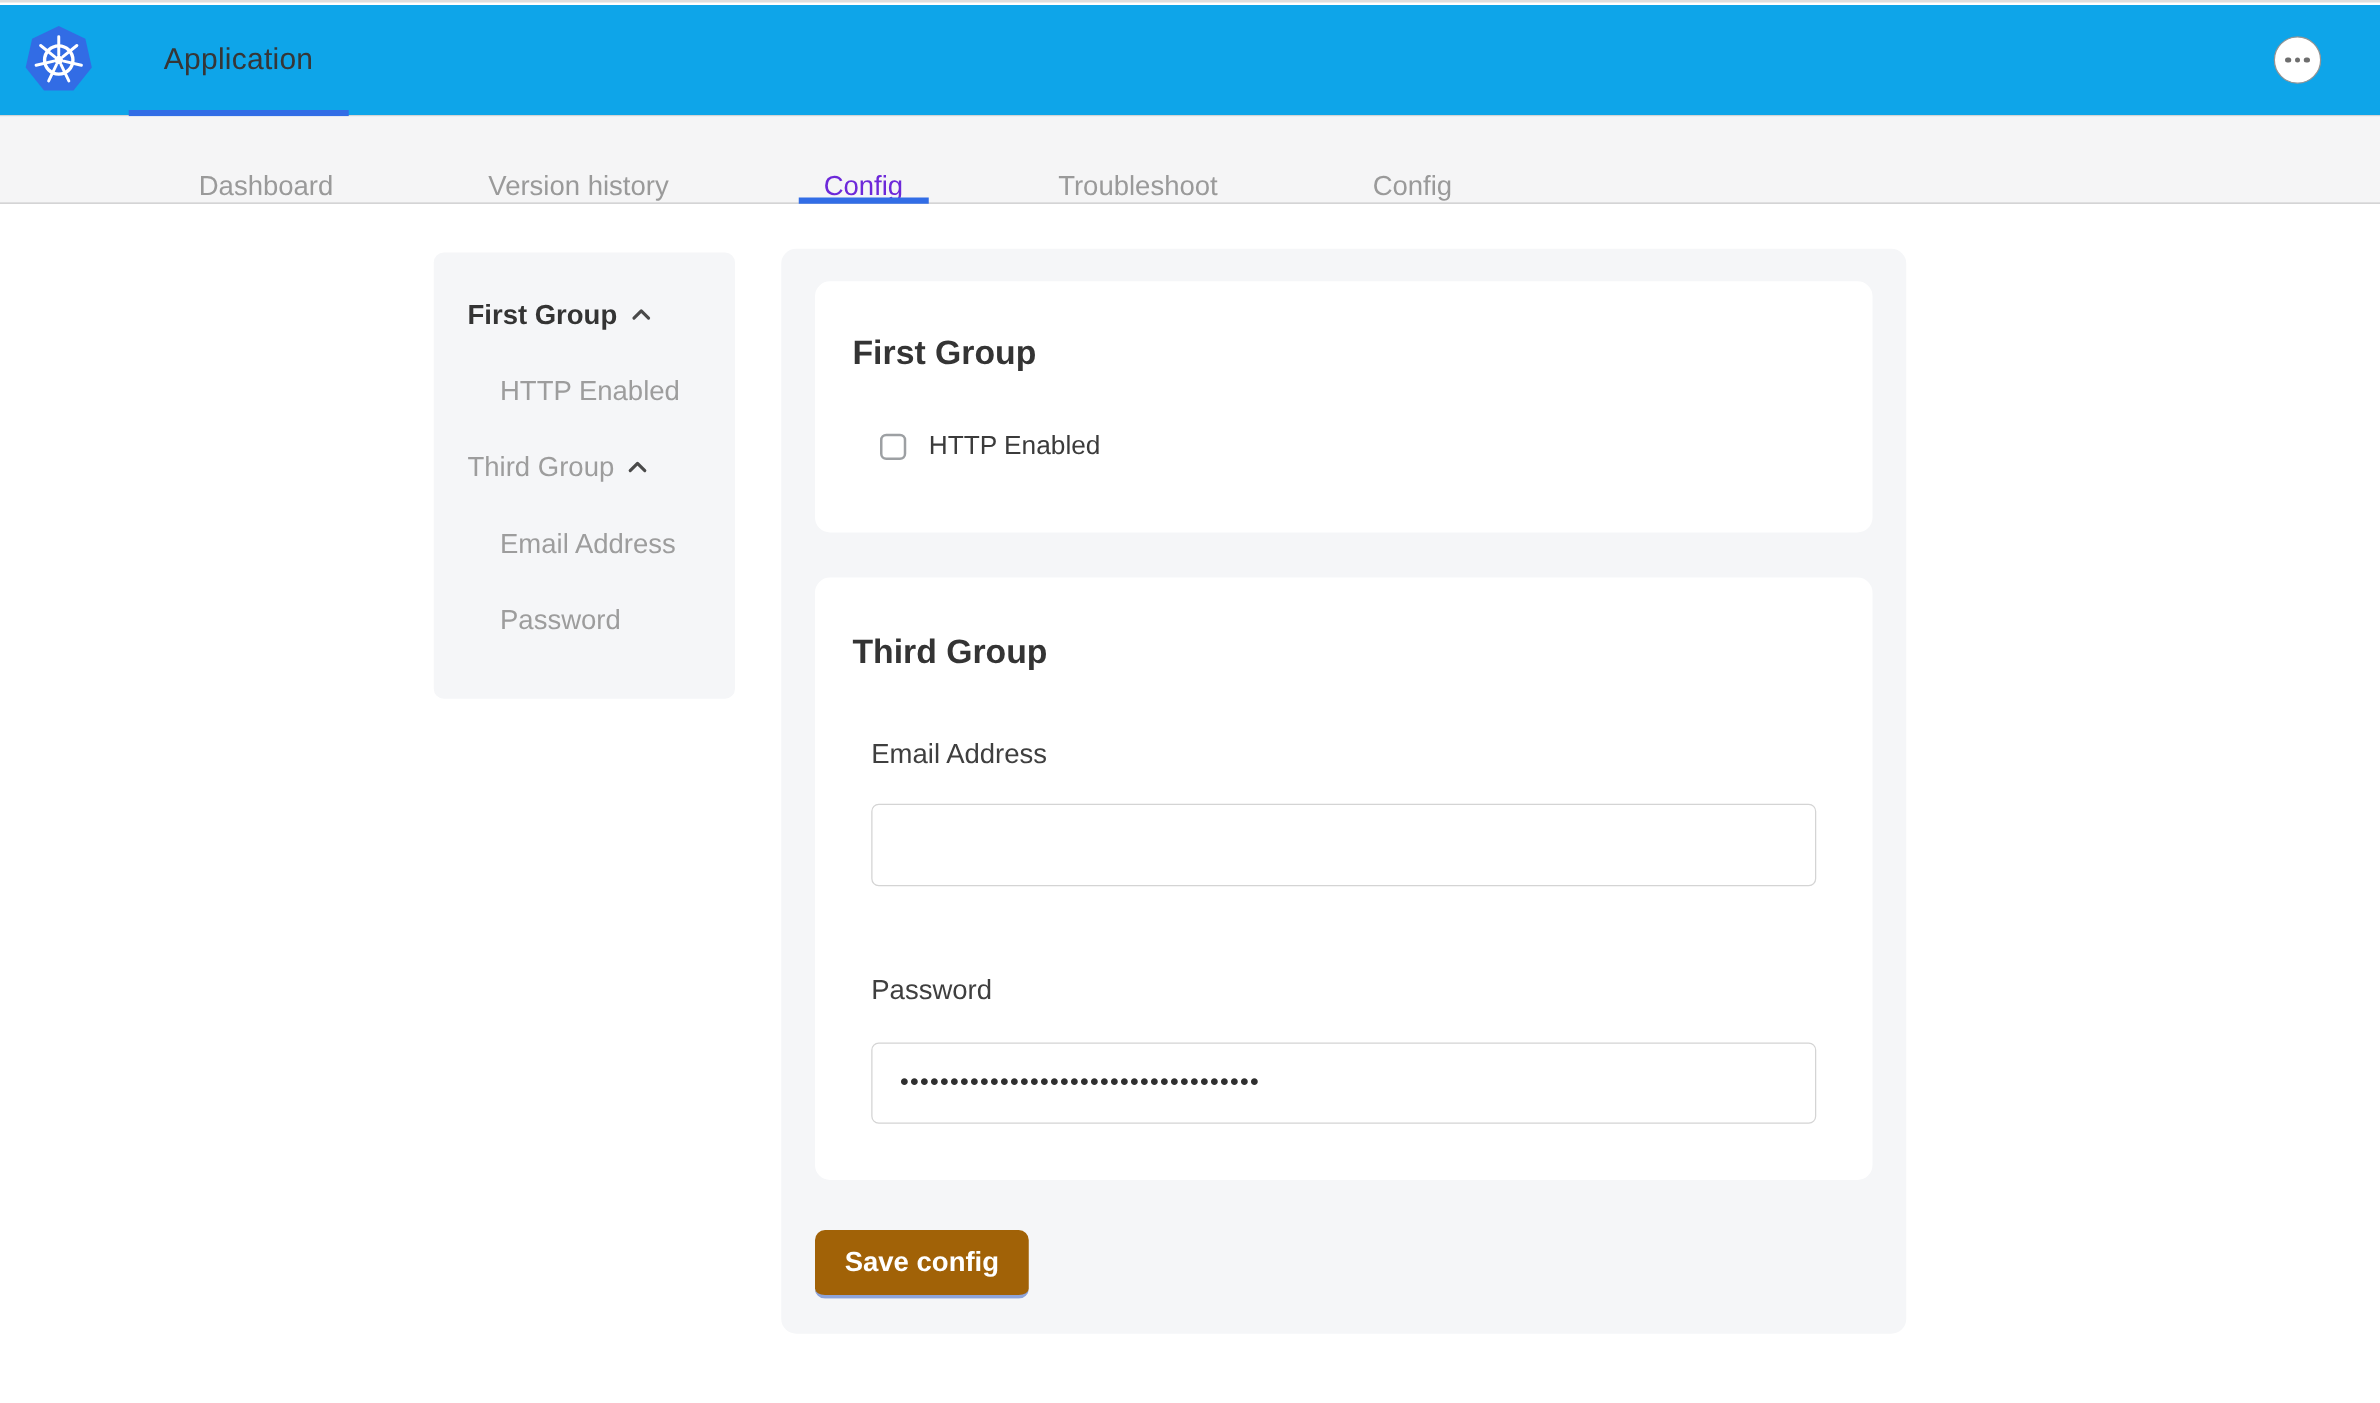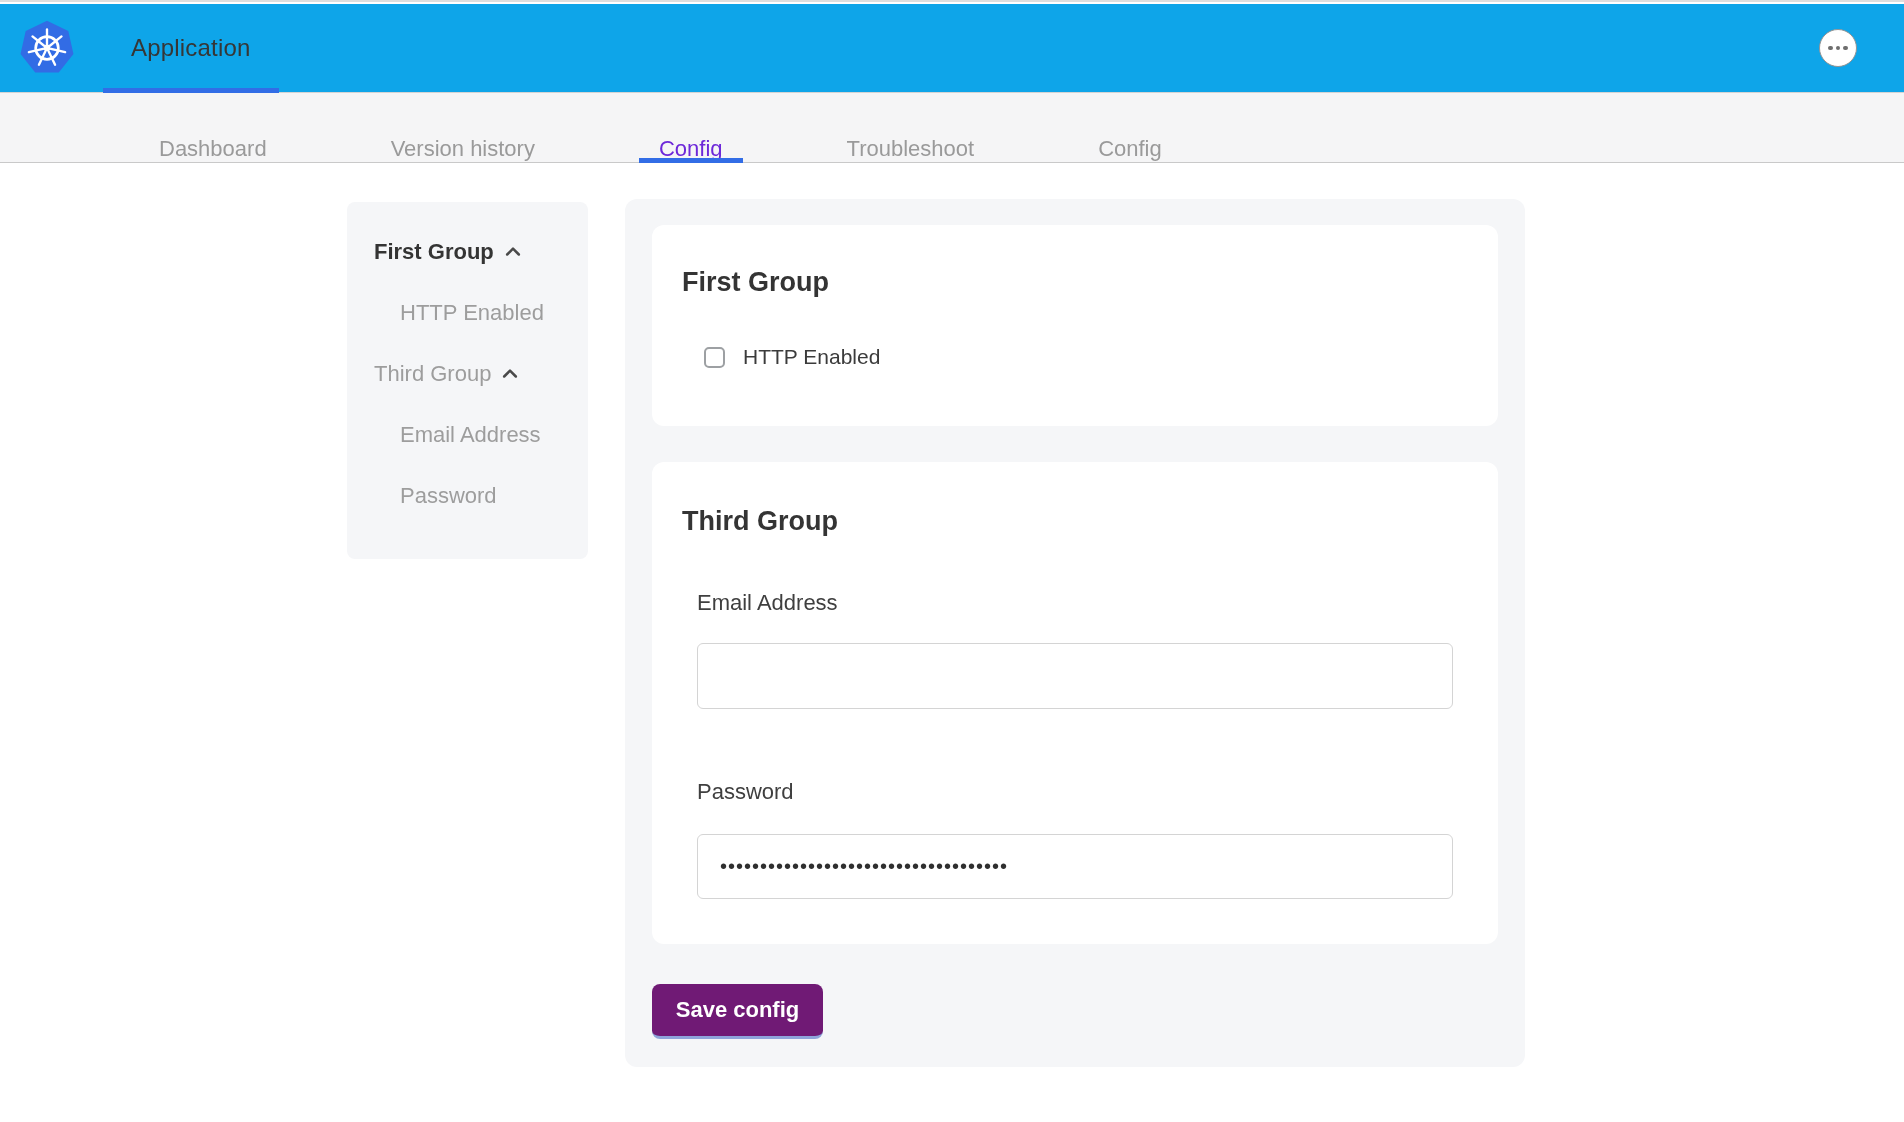--- a/index.html
+++ b/index.html
@@ -95,21 +95,21 @@
     display: block; margin-top: 27px; width: 756px; height: 66px;
     border: 1px solid #d4d4d4; border-radius: 6px; background: #ffffff;
     padding: 0 22px; font-size: 20px; color: #2f2f2f; outline: none;
     font-family: "Liberation Sans", sans-serif;
   }
   .ti-password { margin-top: 29px; height: 65px; letter-spacing: 1px; }
 
   .save-btn {
     position: absolute; left: 27px; top: 785px;
     width: 171px; height: 55px; border: none; border-radius: 8px;
-    background: #701a75; border-bottom: 3px solid #8ea4da;
+    background: #a16207; border-bottom: 3px solid #8ea4da;
     color: #ffffff; font-size: 22px; font-weight: 700;
     font-family: "Liberation Sans", sans-serif; cursor: not-allowed;
   }
 </style>
 </head>
 <body>
 
 <div class="page">
 
   <div class="header">

